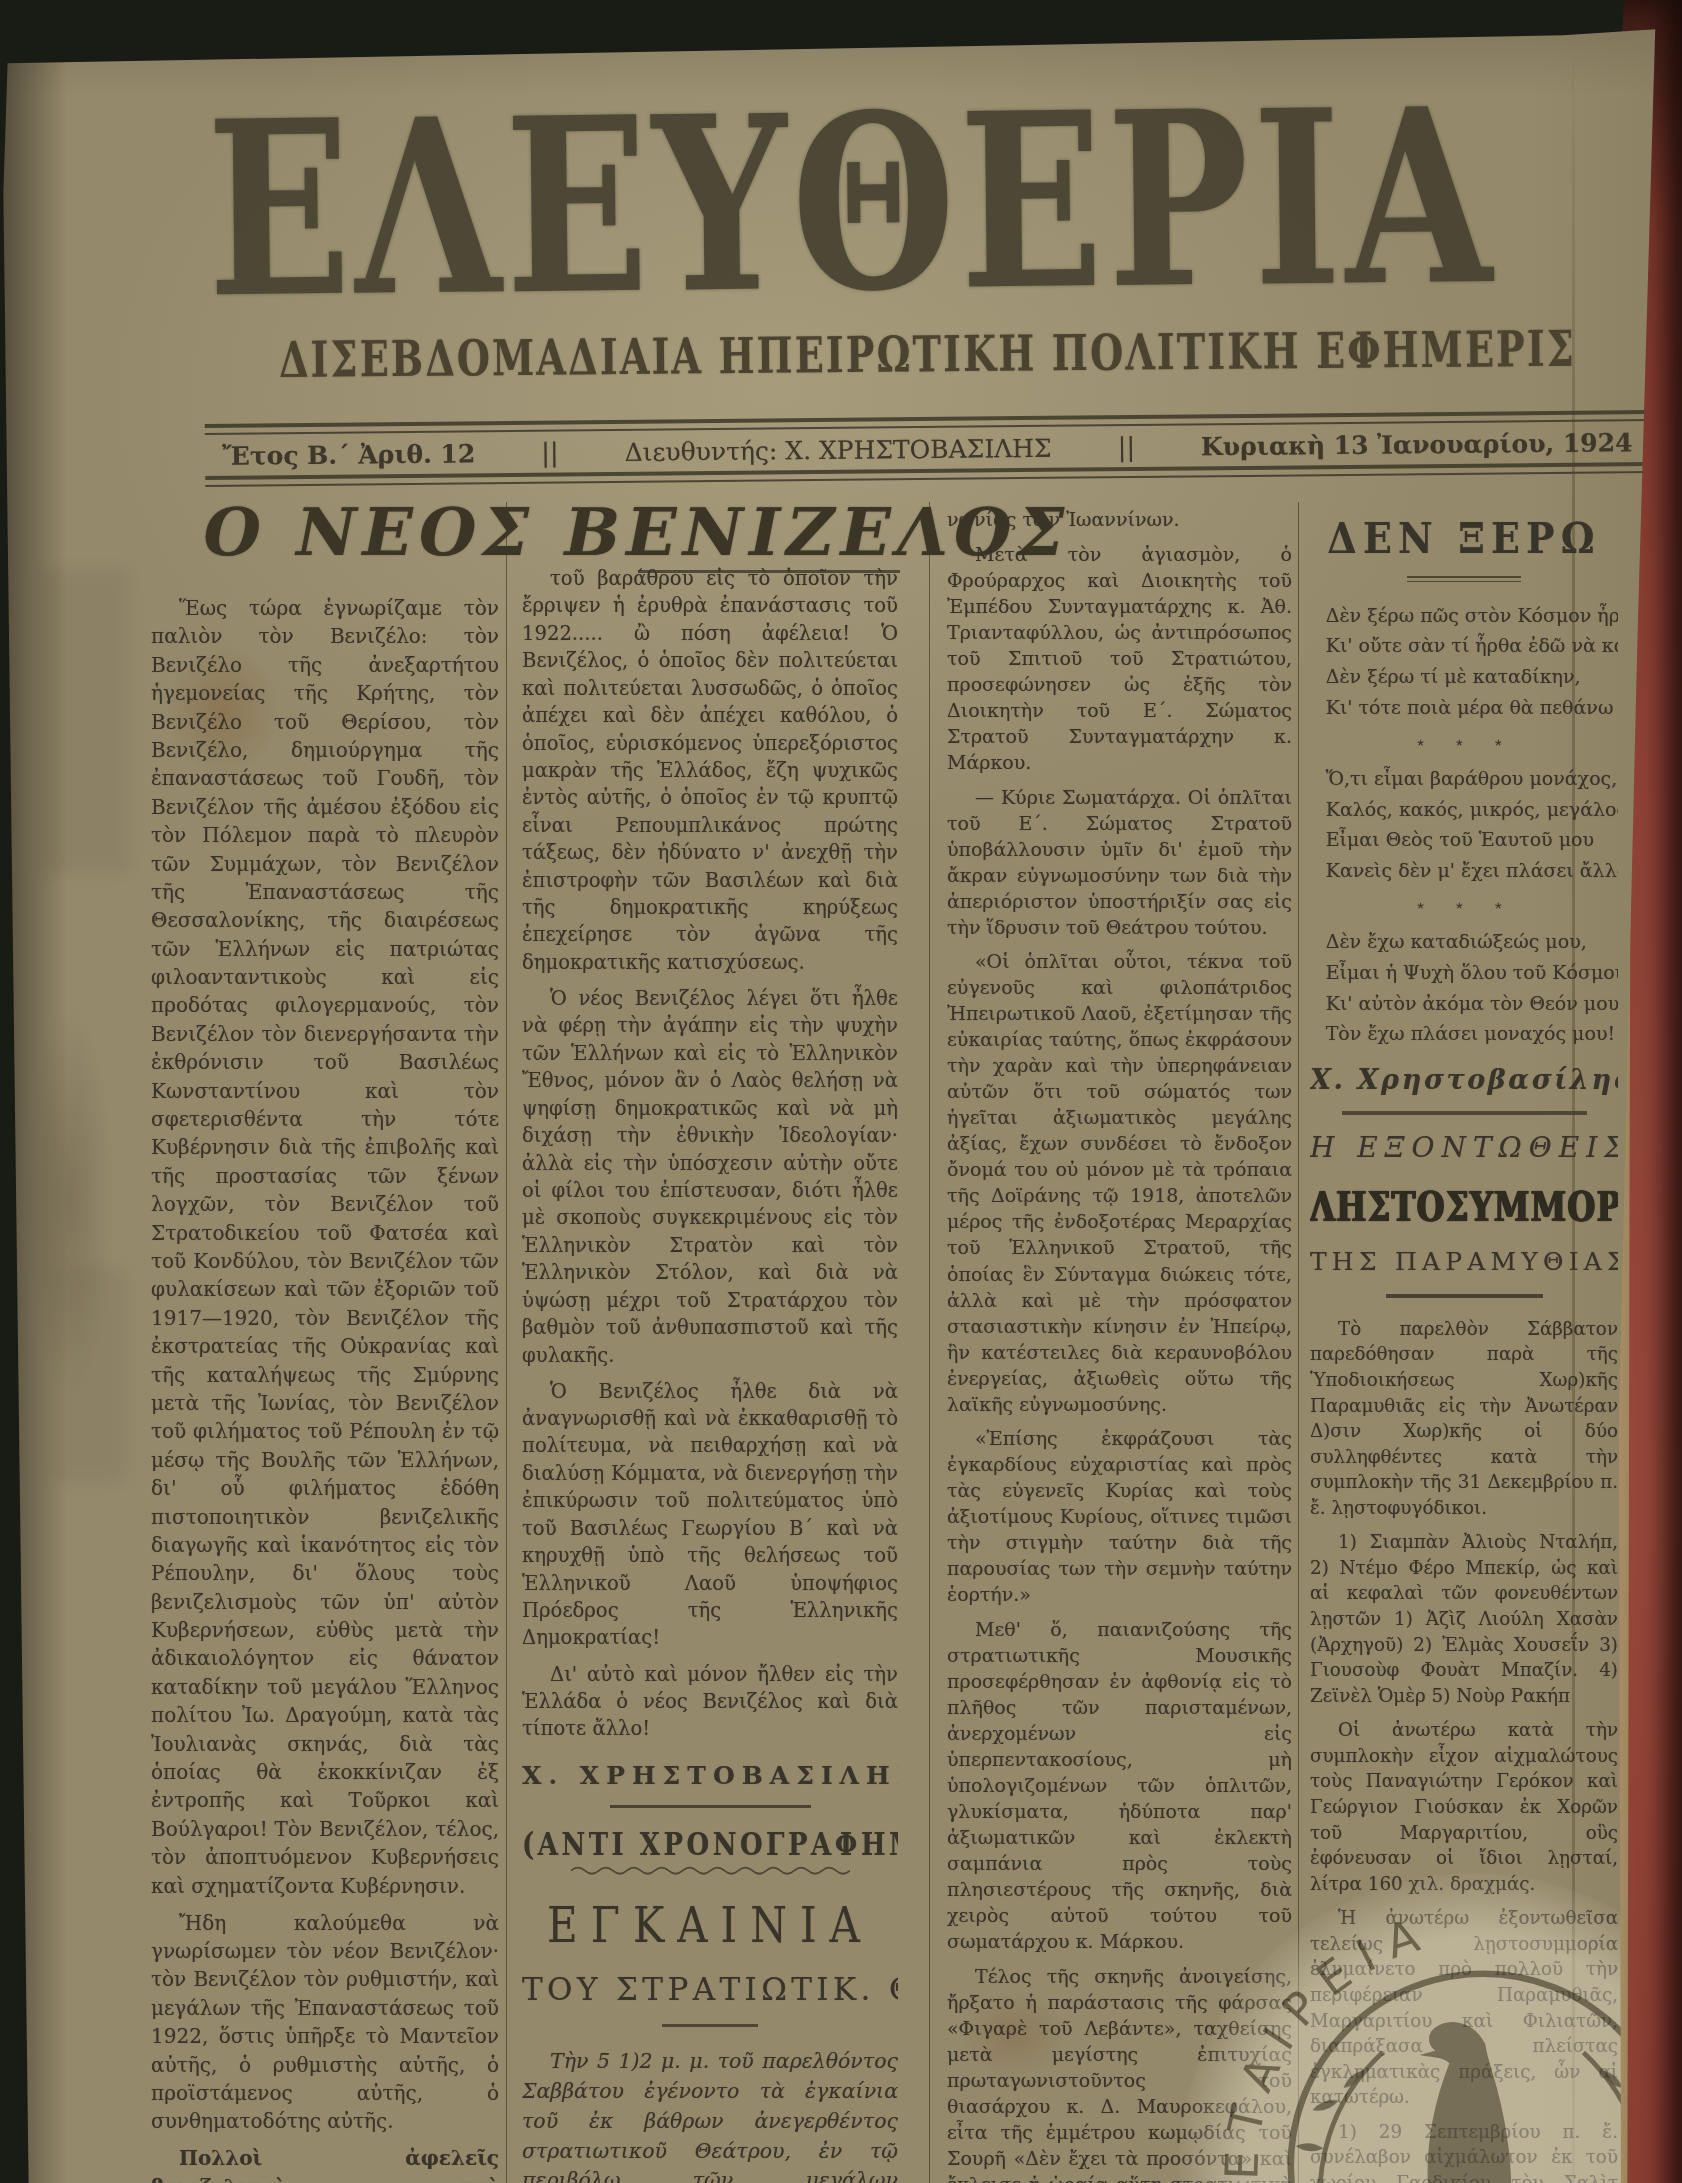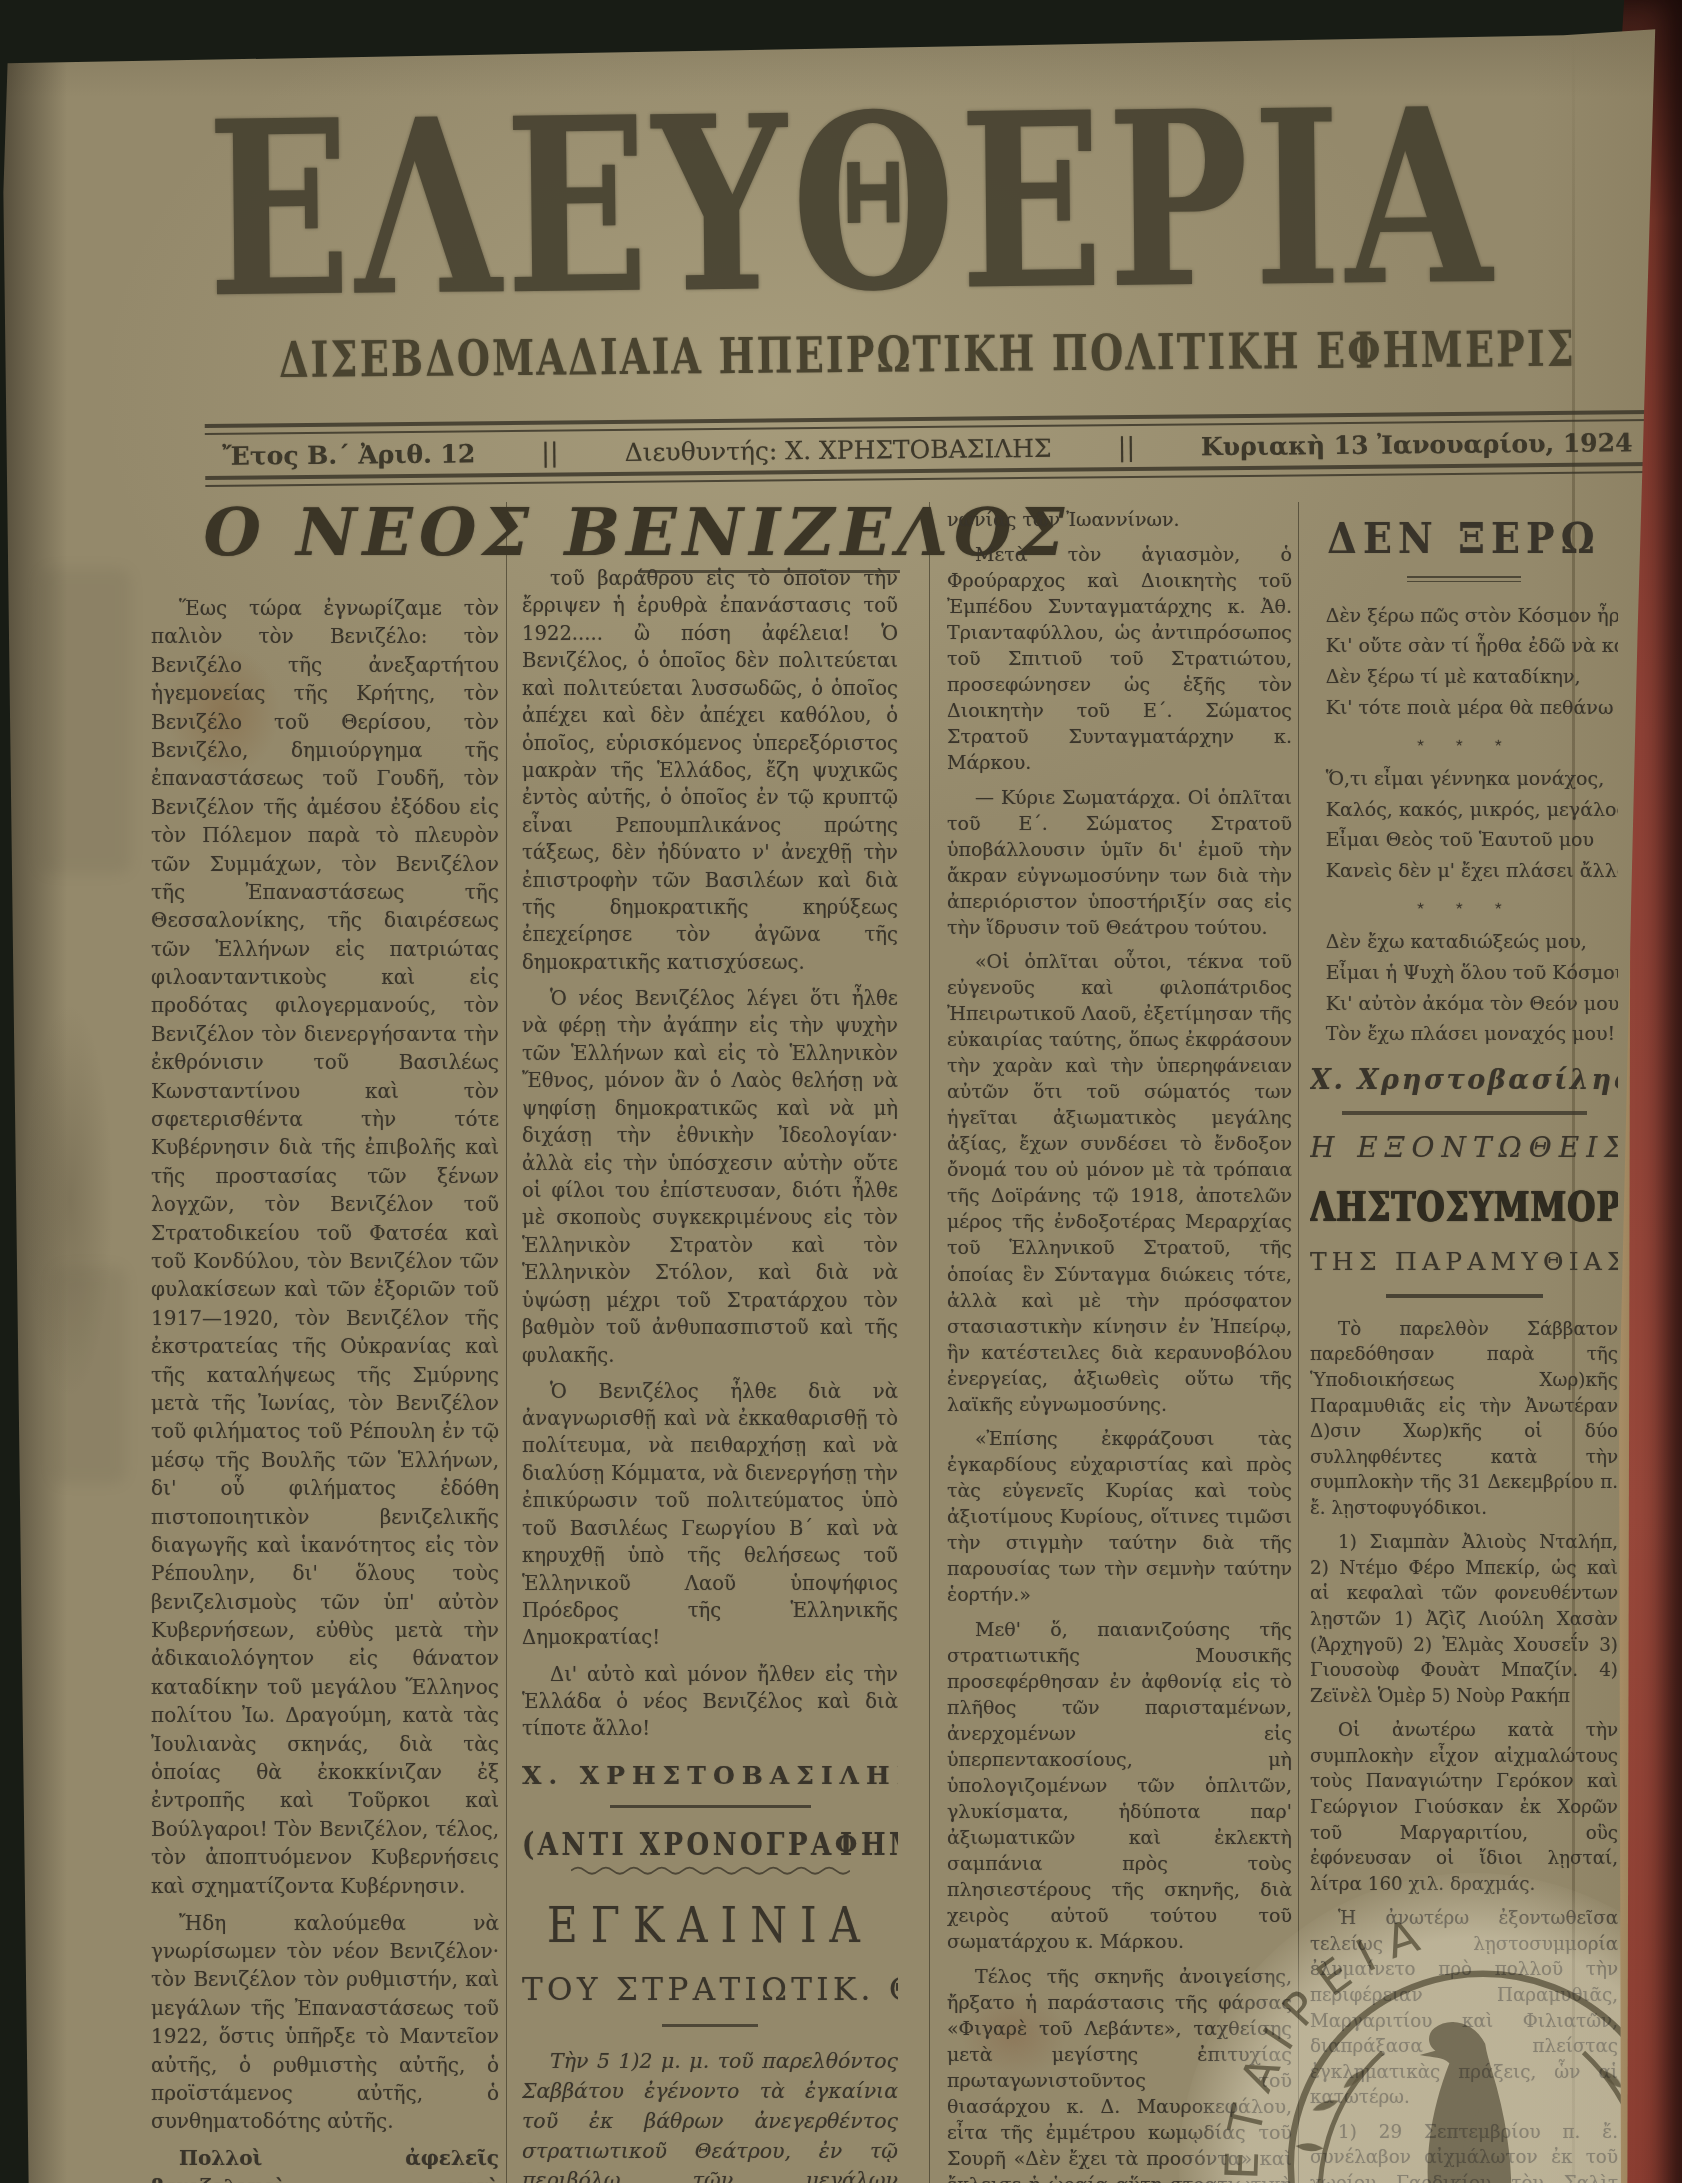--- a/index.html
+++ b/index.html
@@ -172,21 +172,21 @@
     </div>
 
     <div id="col4" class="col ink">
       <div id="poem-title">ΔΕΝ ΞΕΡΩ</div>
       <div class="poem-rule"></div>
       <div class="poem-line">Δὲν ξέρω πῶς στὸν Κόσμον ἦρθα,</div>
       <div class="poem-line">Κι' οὔτε σὰν τί ἦρθα ἐδῶ νὰ κάνω,</div>
       <div class="poem-line">Δὲν ξέρω τί μὲ καταδίκην,</div>
       <div class="poem-line">Κι' τότε ποιὰ μέρα θὰ πεθάνω</div>
       <div class="stanza-sep">﹡ ﹡ ﹡</div>
-      <div class="poem-line">Ὅ,τι εἶμαι γέννηκα μονάχος,</div>
+      <div class="poem-line">Ὅ,τι εἶμαι βαράθρου μονάχος,</div>
       <div class="poem-line">Καλός, κακός, μικρός, μεγάλος,</div>
       <div class="poem-line">Εἶμαι Θεὸς τοῦ Ἑαυτοῦ μου</div>
       <div class="poem-line">Κανεὶς δὲν μ' ἔχει πλάσει ἄλλος</div>
       <div class="stanza-sep">﹡ ﹡ ﹡</div>
       <div class="poem-line">Δὲν ἔχω καταδιώξεώς μου,</div>
       <div class="poem-line">Εἶμαι ἡ Ψυχὴ ὅλου τοῦ Κόσμου</div>
       <div class="poem-line">Κι' αὐτὸν ἀκόμα τὸν Θεόν μου</div>
       <div class="poem-line">Τὸν ἔχω πλάσει μοναχός μου!</div>
       <div class="poem-sig">Χ. Χρηστοβασίλης</div>
       <div class="rule-fancy"></div>

